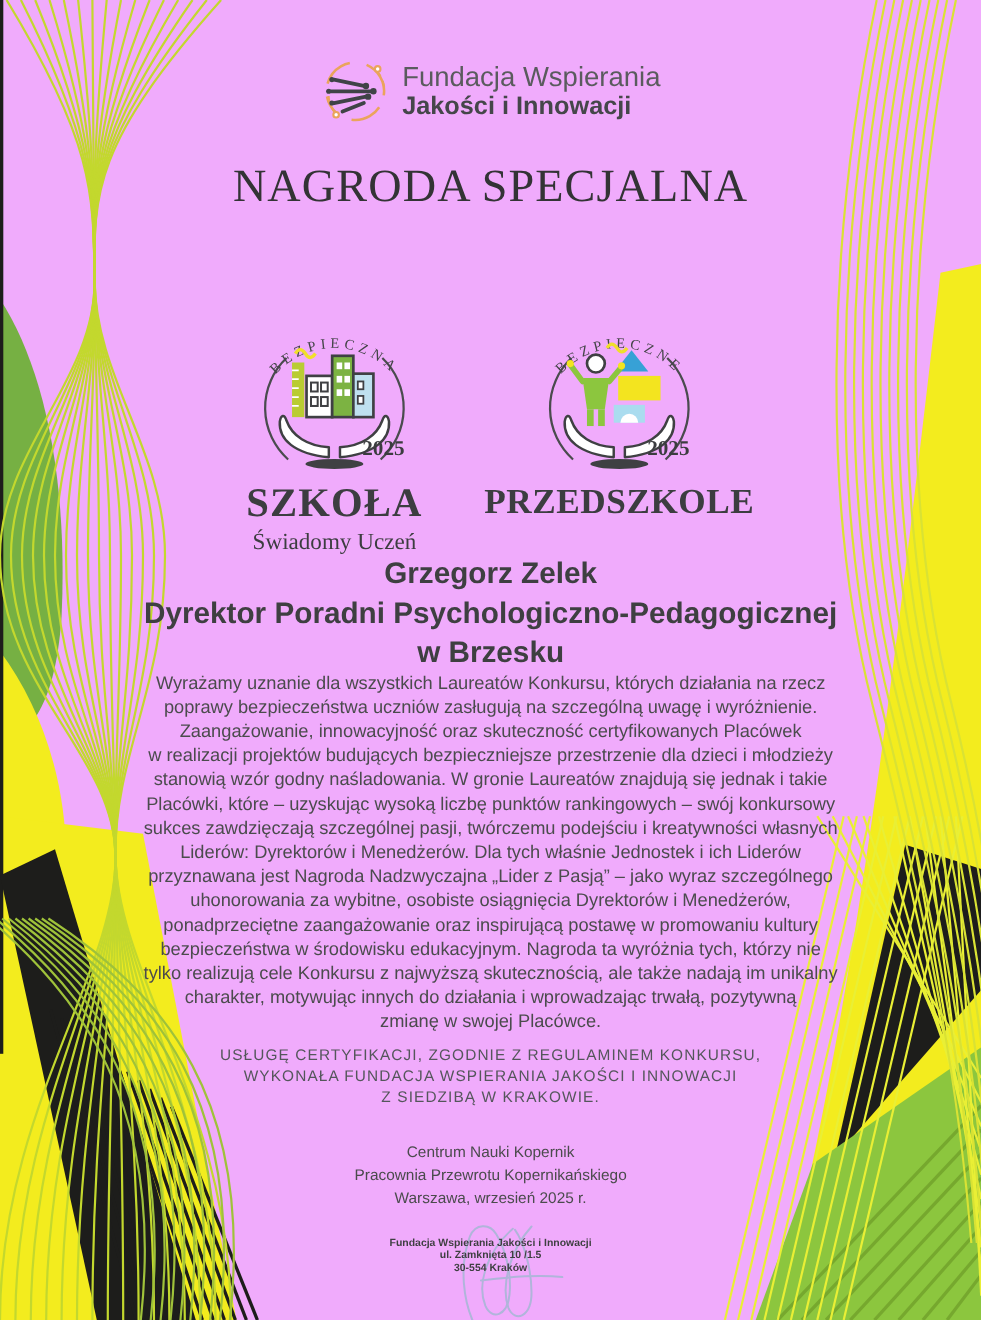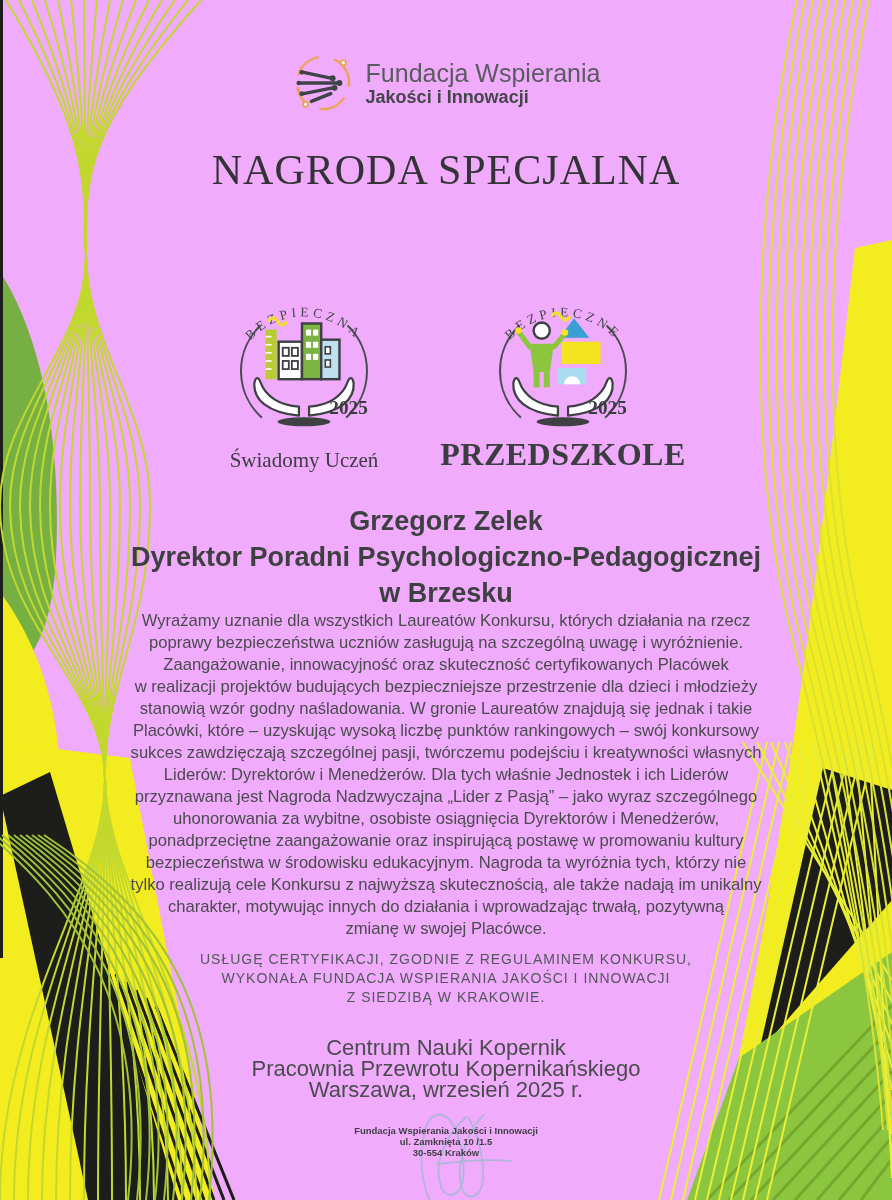--- a/index.html
+++ b/index.html
@@ -7,21 +7,21 @@
         font-family:"Liberation Sans",sans-serif;color:#4b4b4d;}
   svg.deco{position:absolute;top:0;pointer-events:none;}
   #deco-left{left:0;}
   #deco-right{right:0;}
   .content{position:absolute;inset:0;z-index:5;text-align:center;}
 
   
   .logo{position:absolute;top:52px;left:0;right:0;display:flex;justify-content:center;align-items:center;gap:12px;}
   .logo-text{text-align:left;line-height:1.12;}
   .logo-line1{font-size:25px;color:#5a5b5e;}
-  .logo-line2{font-size:18px;font-weight:700;color:#45464a;}
+  .logo-line2{font-size:23px;font-weight:700;color:#45464a;}
 
   
   .kicker{position:absolute;top:146px;left:0;right:0;font-family:"Liberation Serif",serif;
           font-size:42px;letter-spacing:1px;color:#333335;}
   .title{position:absolute;top:182px;left:0;right:0;font-family:"Liberation Serif",serif;
          font-size:74px;font-weight:700;letter-spacing:-1px;color:#2e2e30;margin:0;}
 
   
   .badges{position:absolute;top:288px;left:0;right:0;display:flex;justify-content:center;align-items:flex-start;gap:34px;}
   .badge{margin:0;width:215px;}
@@ -34,21 +34,21 @@
   .badge.school .badge-sub{font-size:21px;}
   .badge.preschool .badge-sub{font-size:19px;}
 
   
   .recipient{position:absolute;top:503px;left:0;right:0;font-weight:700;font-size:27px;line-height:36px;color:#3e3f41;}
 
   .pre{white-space:pre-line;}
   .body-text{position:absolute;top:610px;left:66px;right:66px;font-size:16.6px;line-height:22px;color:#4b4b4d;margin:0;}
   .cert{position:absolute;top:950px;left:96px;right:96px;font-size:14px;line-height:19px;letter-spacing:1px;
         font-weight:500;color:#54565b;margin:0;}
-  .issuer{position:absolute;top:1037px;left:0;right:0;font-size:22px;line-height:21px;color:#4b4b4d;}
+  .issuer{position:absolute;top:1037px;left:0;right:0;font-size:14px;line-height:21px;color:#4b4b4d;}
 
   .stamp-wrap{position:absolute;top:1100px;left:0;right:0;height:90px;margin-top:25px;}
   .signature{position:absolute;top:-16px;left:50%;transform:translateX(-44%);}
   .stamp{position:relative;font-size:9.5px;font-weight:700;line-height:11px;color:#3e3f41;}
 </style>
 </head>
 <body>
 
 <div class="page">
 
@@ -215,20 +215,21 @@
               <rect x="116" y="58" width="5" height="7"></rect>
               <rect x="116" y="71" width="5" height="7"></rect>
             </g>
           <g fill="#fff" stroke="#3f4043" stroke-width="2.2" stroke-linejoin="round">
             <path d="M46,94 C45,110 59,123 90,126 L90,117 C71,116 57,107 52,93 C50,87 47,88 46,94 Z"></path>
             <path d="M144,94 C145,110 131,123 100,126 L100,117 C119,116 133,107 138,93 C140,87 143,88 144,94 Z"></path>
           </g>
           <ellipse cx="95" cy="132" rx="26" ry="4.5" fill="#3f4043"></ellipse>
           <text x="139" y="124" text-anchor="middle" font-family="Liberation Serif, serif" font-weight="700" font-size="19" fill="#3b3c3f">2025</text>
         </svg>
+        <div class="badge-name">SZKOŁA</div>
         <div class="badge-sub">Świadomy Uczeń</div>
       </figure>
 
       <figure class="badge preschool">
         <svg width="200" height="152" viewBox="0 0 190 150">
           <defs>
               <path id="arcP" d="M 30,72 A 70,70 0 0 1 160,72" fill="none"></path>
             </defs>
           <path d="M52,37 A62,62 0 0 0 53.5,128" fill="none" stroke="#4a4b4e" stroke-width="2"></path>
           <path d="M138,37 A62,62 0 0 1 136.5,128" fill="none" stroke="#4a4b4e" stroke-width="2"></path>

